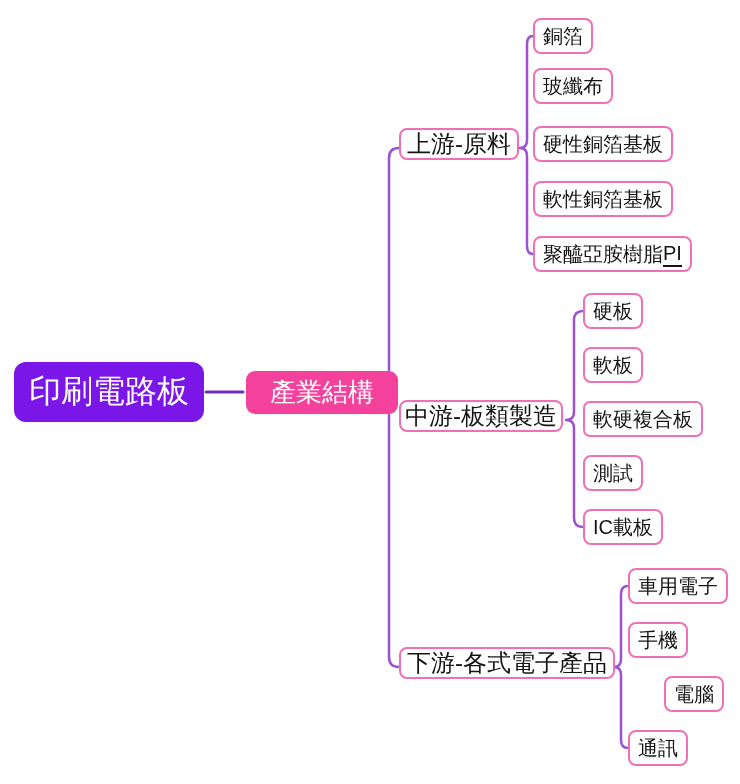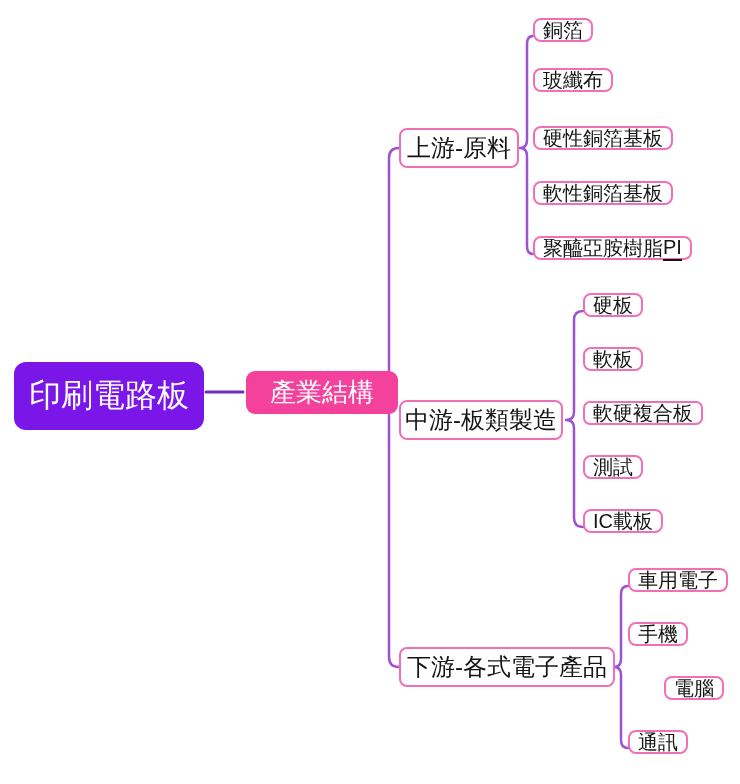--- a/index.html
+++ b/index.html
@@ -62,49 +62,49 @@
     color: var(--topic_text);
     font-size: 26px;
     border-radius: 9px;
   }
   .branch-node {
     background: var(--node_bg);
     border: 2px solid var(--node_border);
     color: var(--node_text);
     font-size: 24px;
     border-radius: 8px;
-    height: 40px;
+    height: 32px;
   }
   .leaf-node {
     background: var(--node_bg);
     border: 2px solid var(--node_border);
     color: var(--node_text);
     font-size: 20px;
     border-radius: 8px;
-    height: 24px;
+    height: 36px;
     padding: 0 8px;
   }
   .underlined-suffix {
     border-bottom: 2px solid var(--node_text);
   }
 </style>
 </head>
 <body>
 
 <div class="canvas">
 
   <svg class="connector-layer" viewBox="0 0 740 784">
     <path class="link-path" d="M 206 392 L 243 392"></path>
     <path class="brace-path" d="M 399 148 Q 389 148 389 158 L 389 384 Q 389 392 382 392 Q 389 392 389 400 L 389 657 Q 389 667 399 667"></path>
     <path class="brace-path" d="M 533 36 Q 527 36 527 44 L 527 140 Q 527 148 520 148 Q 527 148 527 156 L 527 246 Q 527 254 533 254"></path>
     <path class="brace-path" d="M 583 311 Q 574 311 574 320 L 574 412 Q 574 420 566 420 Q 574 420 574 428 L 574 518 Q 574 527 583 527"></path>
     <path class="brace-path" d="M 628 586 Q 621 586 621 594 L 621 659 Q 621 667 614 667 Q 621 667 621 675 L 621 740 Q 621 748 628 748"></path>
   </svg>
 
-  <div class="node root-node" style="left:14px; top:362px; width:190px; height:68px;">
+  <div class="node root-node" style="left:14px; top:362px; width:190px; height:60px;">
     <span>印刷電路板</span>
   </div>
 
   <div class="node topic-node" style="left:246px; top:371px; width:152px; height:43px;">
     <span>產業結構</span>
   </div>
 
   <div class="node branch-node" style="left:399px; top:128px; width:120px;">
     <span>上游-原料</span>
   </div>

